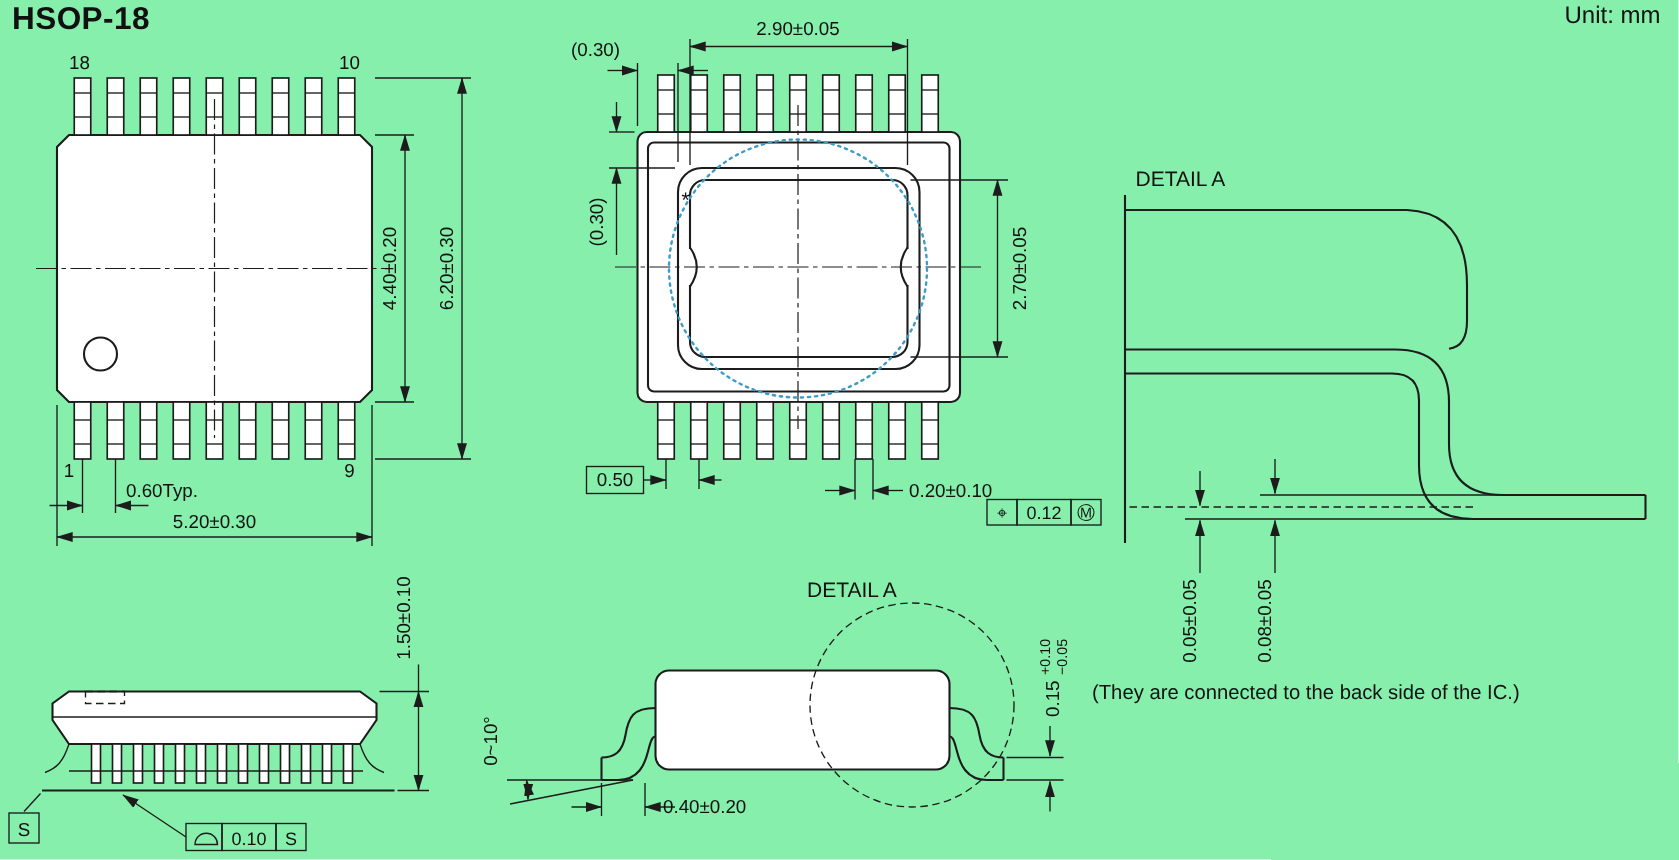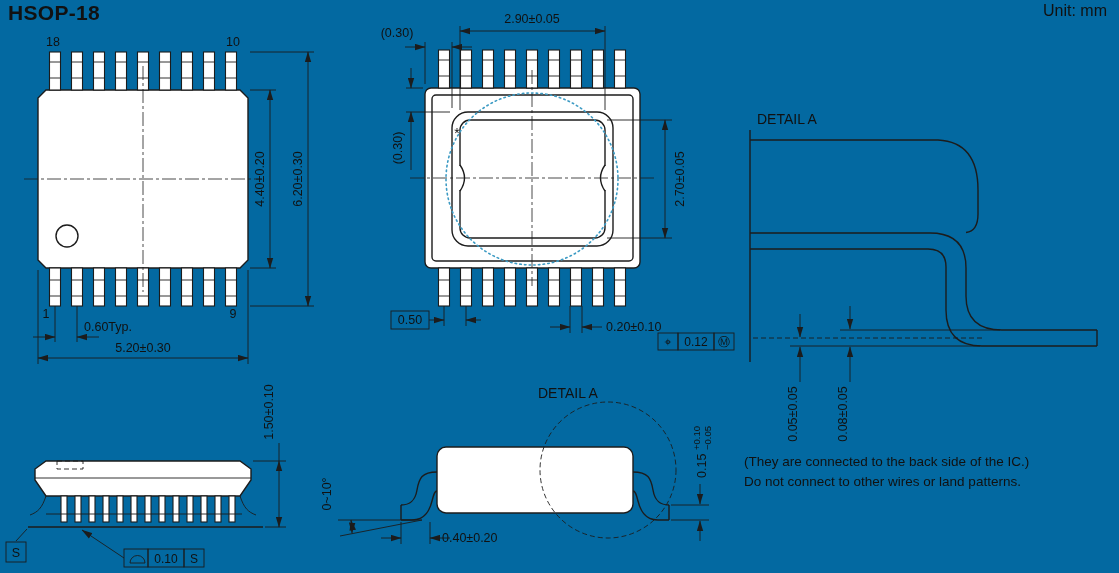--- a/index.html
+++ b/index.html
@@ -1,16 +1,16 @@
 <!DOCTYPE html>
 <html><head>
 <meta charset="utf-8">
 <style>
   html,body{margin:0;padding:0;background:#fff}
-  .stage{position:relative;width:1119px;height:573px;background:#0369a1;
+  .stage{position:relative;width:1119px;height:573px;background:#86efac;
          font-family:"Liberation Sans",sans-serif;color:#111;overflow:hidden}
   .hdr-title{position:absolute;left:8px;top:1px;font-size:21px;font-weight:bold;letter-spacing:.3px}
   .hdr-unit{position:absolute;right:12px;top:2px;font-size:16px}
   svg{position:absolute;left:0;top:0}
   .ol{fill:none;stroke:#1c1c1c;stroke-width:1.4}
   .olw{fill:#fff;stroke:#1c1c1c;stroke-width:1.4}
   .thin{fill:none;stroke:#1c1c1c;stroke-width:0.9}
   .dim{fill:none;stroke:#1c1c1c;stroke-width:0.9}
   .cl{fill:none;stroke:#1c1c1c;stroke-width:0.8;stroke-dasharray:14 3 3 3}
   .dash{fill:none;stroke:#1c1c1c;stroke-width:0.9;stroke-dasharray:5 3}
@@ -18,21 +18,21 @@
   .pin rect{fill:#fff;stroke:#1c1c1c;stroke-width:1.1}
   .pin line{stroke:#1c1c1c;stroke-width:0.9}
   .lead{fill:#fff;stroke:#1c1c1c;stroke-width:1.1}
   text{font-family:"Liberation Sans",sans-serif;fill:#111}
   .t9{font-size:9.5px}
   .t12{font-size:12px}
   .t13{font-size:12.5px}
   .t14{font-size:14px}
   marker path{fill:#1c1c1c}
   .note{position:absolute;left:728px;top:452px;font-size:13.5px;line-height:1.5;white-space:nowrap}
-  .note .indent{margin-left:16px}
+  .note .indent{}
   .note sub{font-size:9.5px}
   .dotc{position:static;display:inline-block;vertical-align:-3px}
 </style>
 </head>
 <body>
 
 <div class="stage">
 
   <div class="hdr-title">HSOP-18</div>
   <div class="hdr-unit">Unit: mm</div>
@@ -279,16 +279,15 @@
       <g transform="translate(706,478) rotate(-90)">
         <text class="t13" x="0" y="0">0.15</text>
         <text class="t9" x="28" y="-6">+0.10</text>
         <text class="t9" x="28" y="5">−0.05</text>
       </g>
     </g>
   </svg>
 
   <div class="note">
     <div class="indent">(They are connected to the back side of the IC.)</div>
-    <div class="indent">Do not connect to other wires or land patterns.</div>
   </div>
 
 </div>
 
 </body></html>

